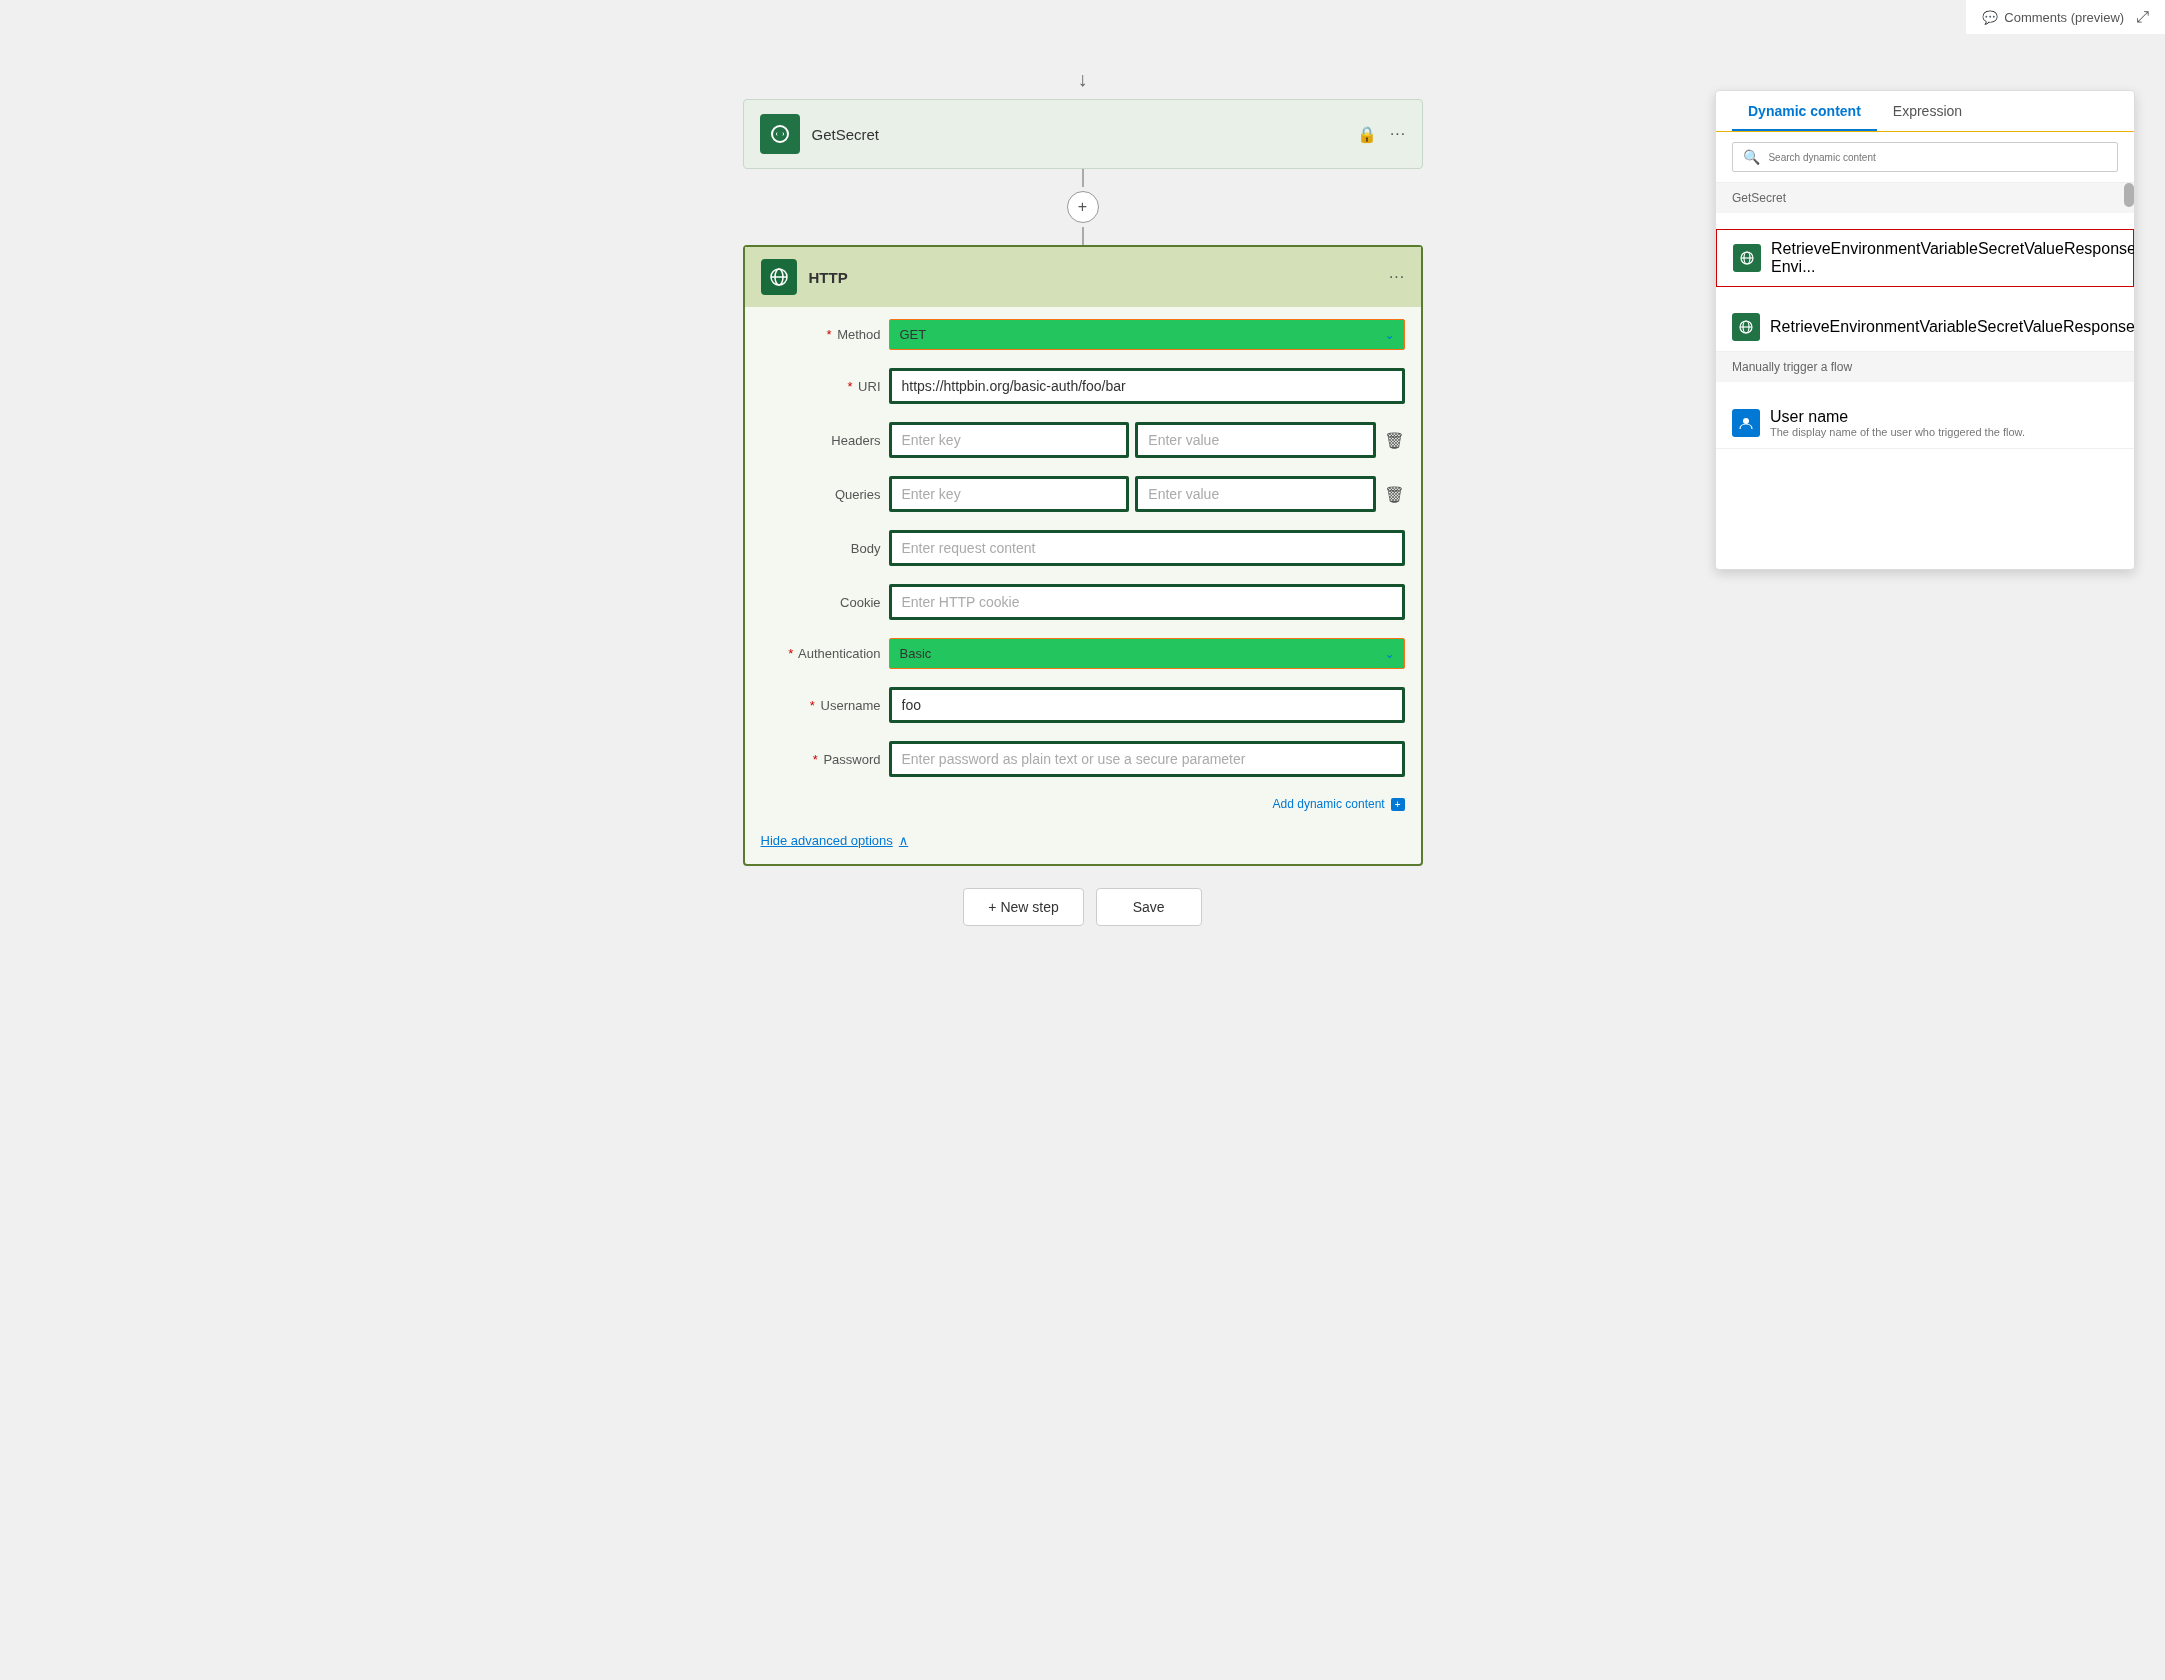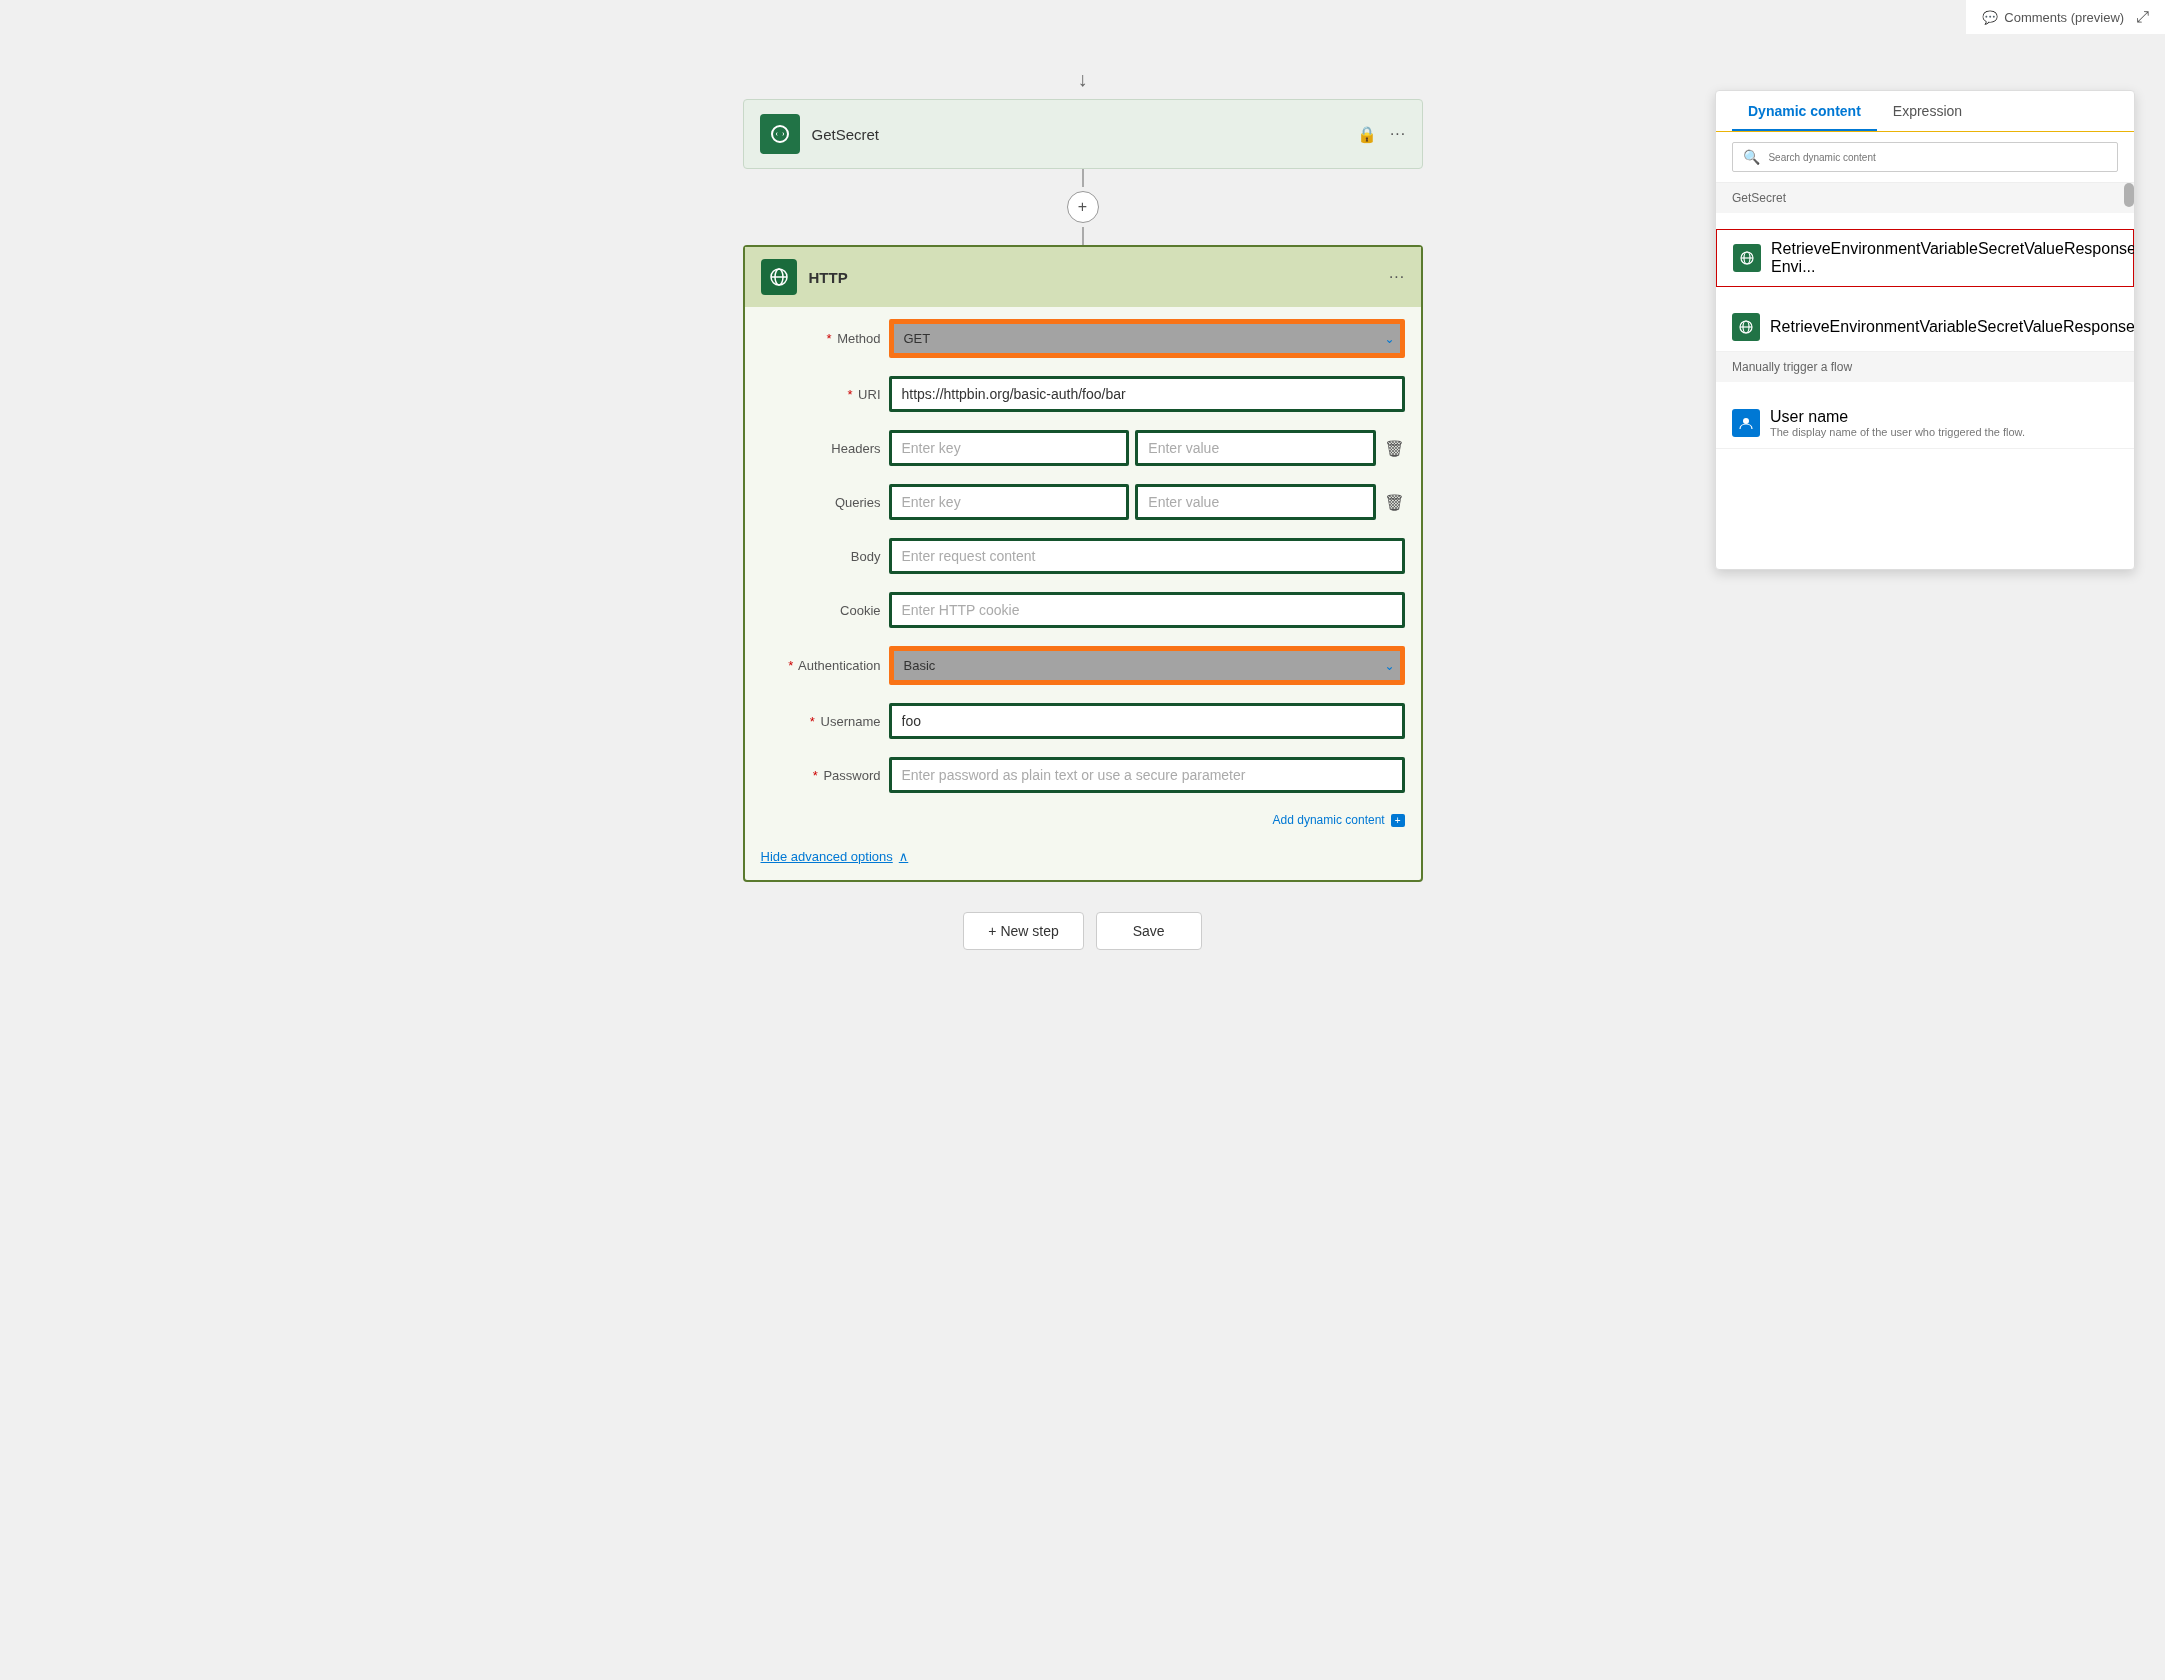--- a/index.html
+++ b/index.html
@@ -197,26 +197,26 @@
       color: #aaa;
     }
 
     .select-wrapper {
       flex: 1;
       position: relative;
     }
 
     .select-wrapper select {
       width: 100%;
-      border: 5px solid #f97316;
+      border: 1px solid #f97316;
       border-radius: 2px;
       padding: 7px 10px;
       font-size: 13px;
       color: #333;
-      background: #a3a3a3;
+      background: #22c55e;
       appearance: none;
       cursor: pointer;
     }
 
     .select-chevron {
       position: absolute;
       right: 10px;
       top: 50%;
       transform: translateY(-50%);
       color: #0078d4;
@@ -274,21 +274,21 @@
       align-items: center;
       gap: 6px;
       padding: 4px 0;
       text-decoration: underline;
     }
 
     
     .bottom-actions {
       display: flex;
       gap: 12px;
-      margin-top: 30px;
+      margin-top: 22px;
     }
 
     .btn-new-step {
       padding: 10px 24px;
       border: 1px solid #ccc;
       background: white;
       border-radius: 4px;
       font-size: 14px;
       color: #333;
       cursor: pointer;

